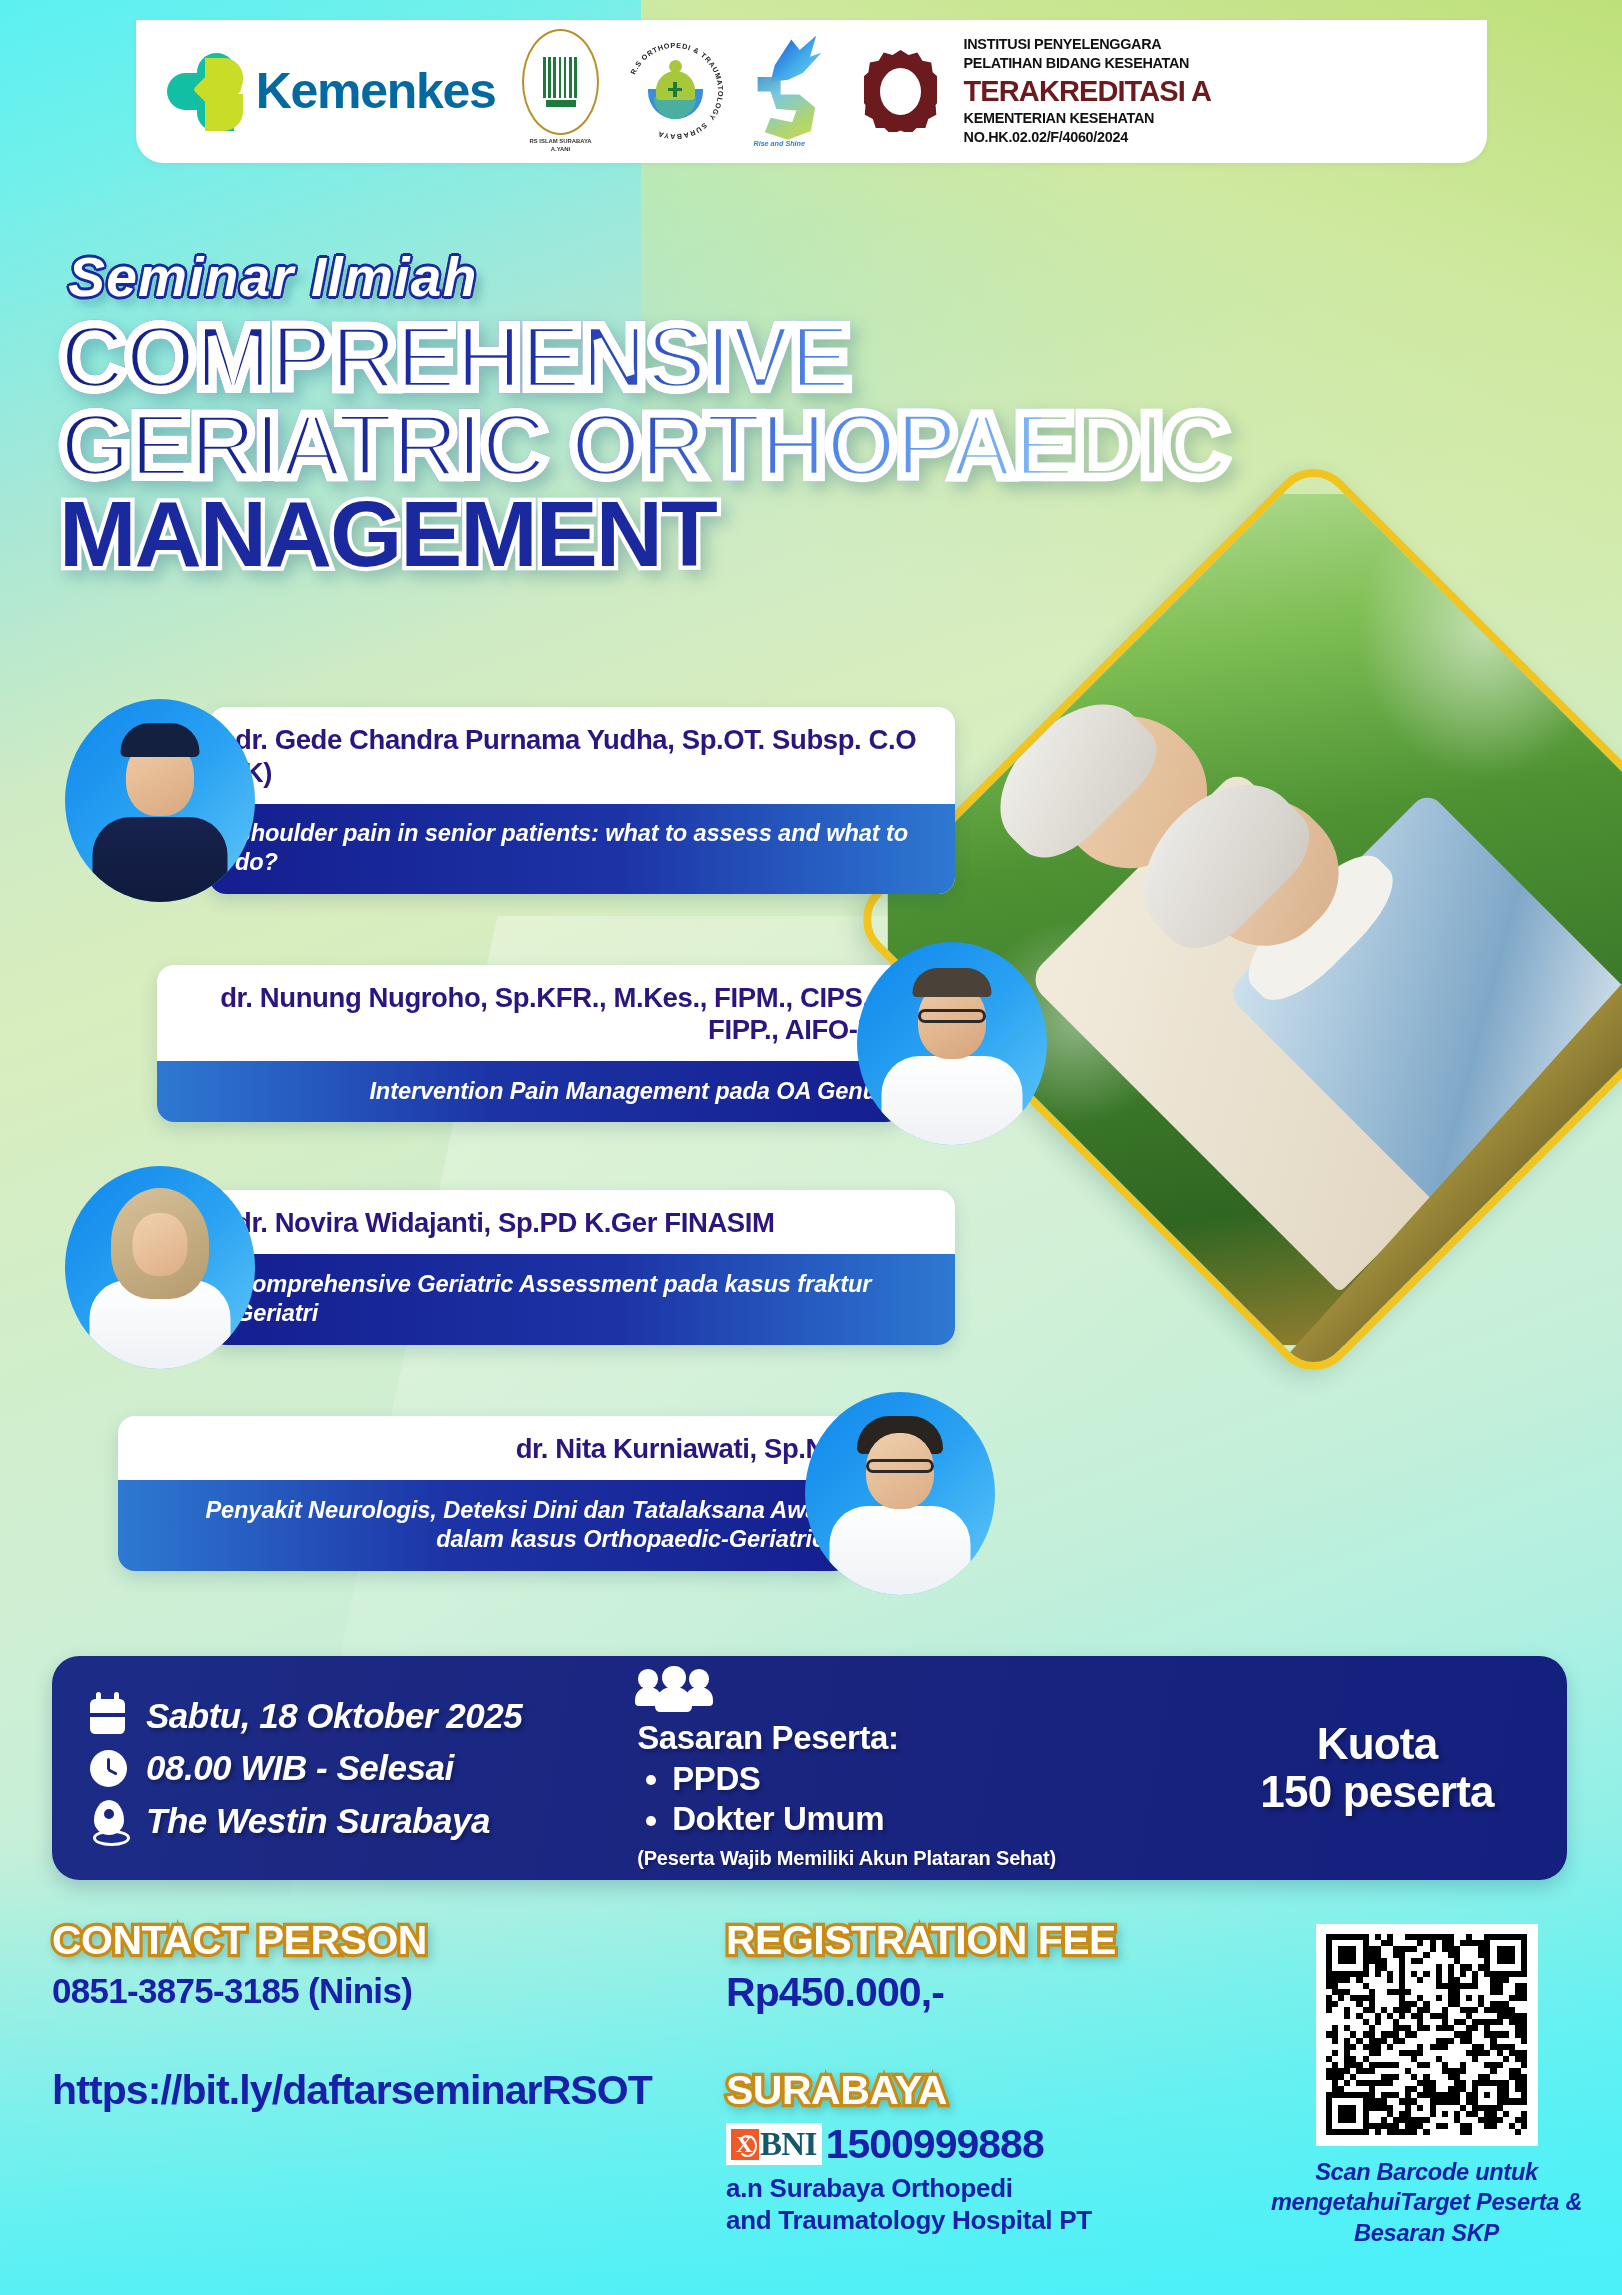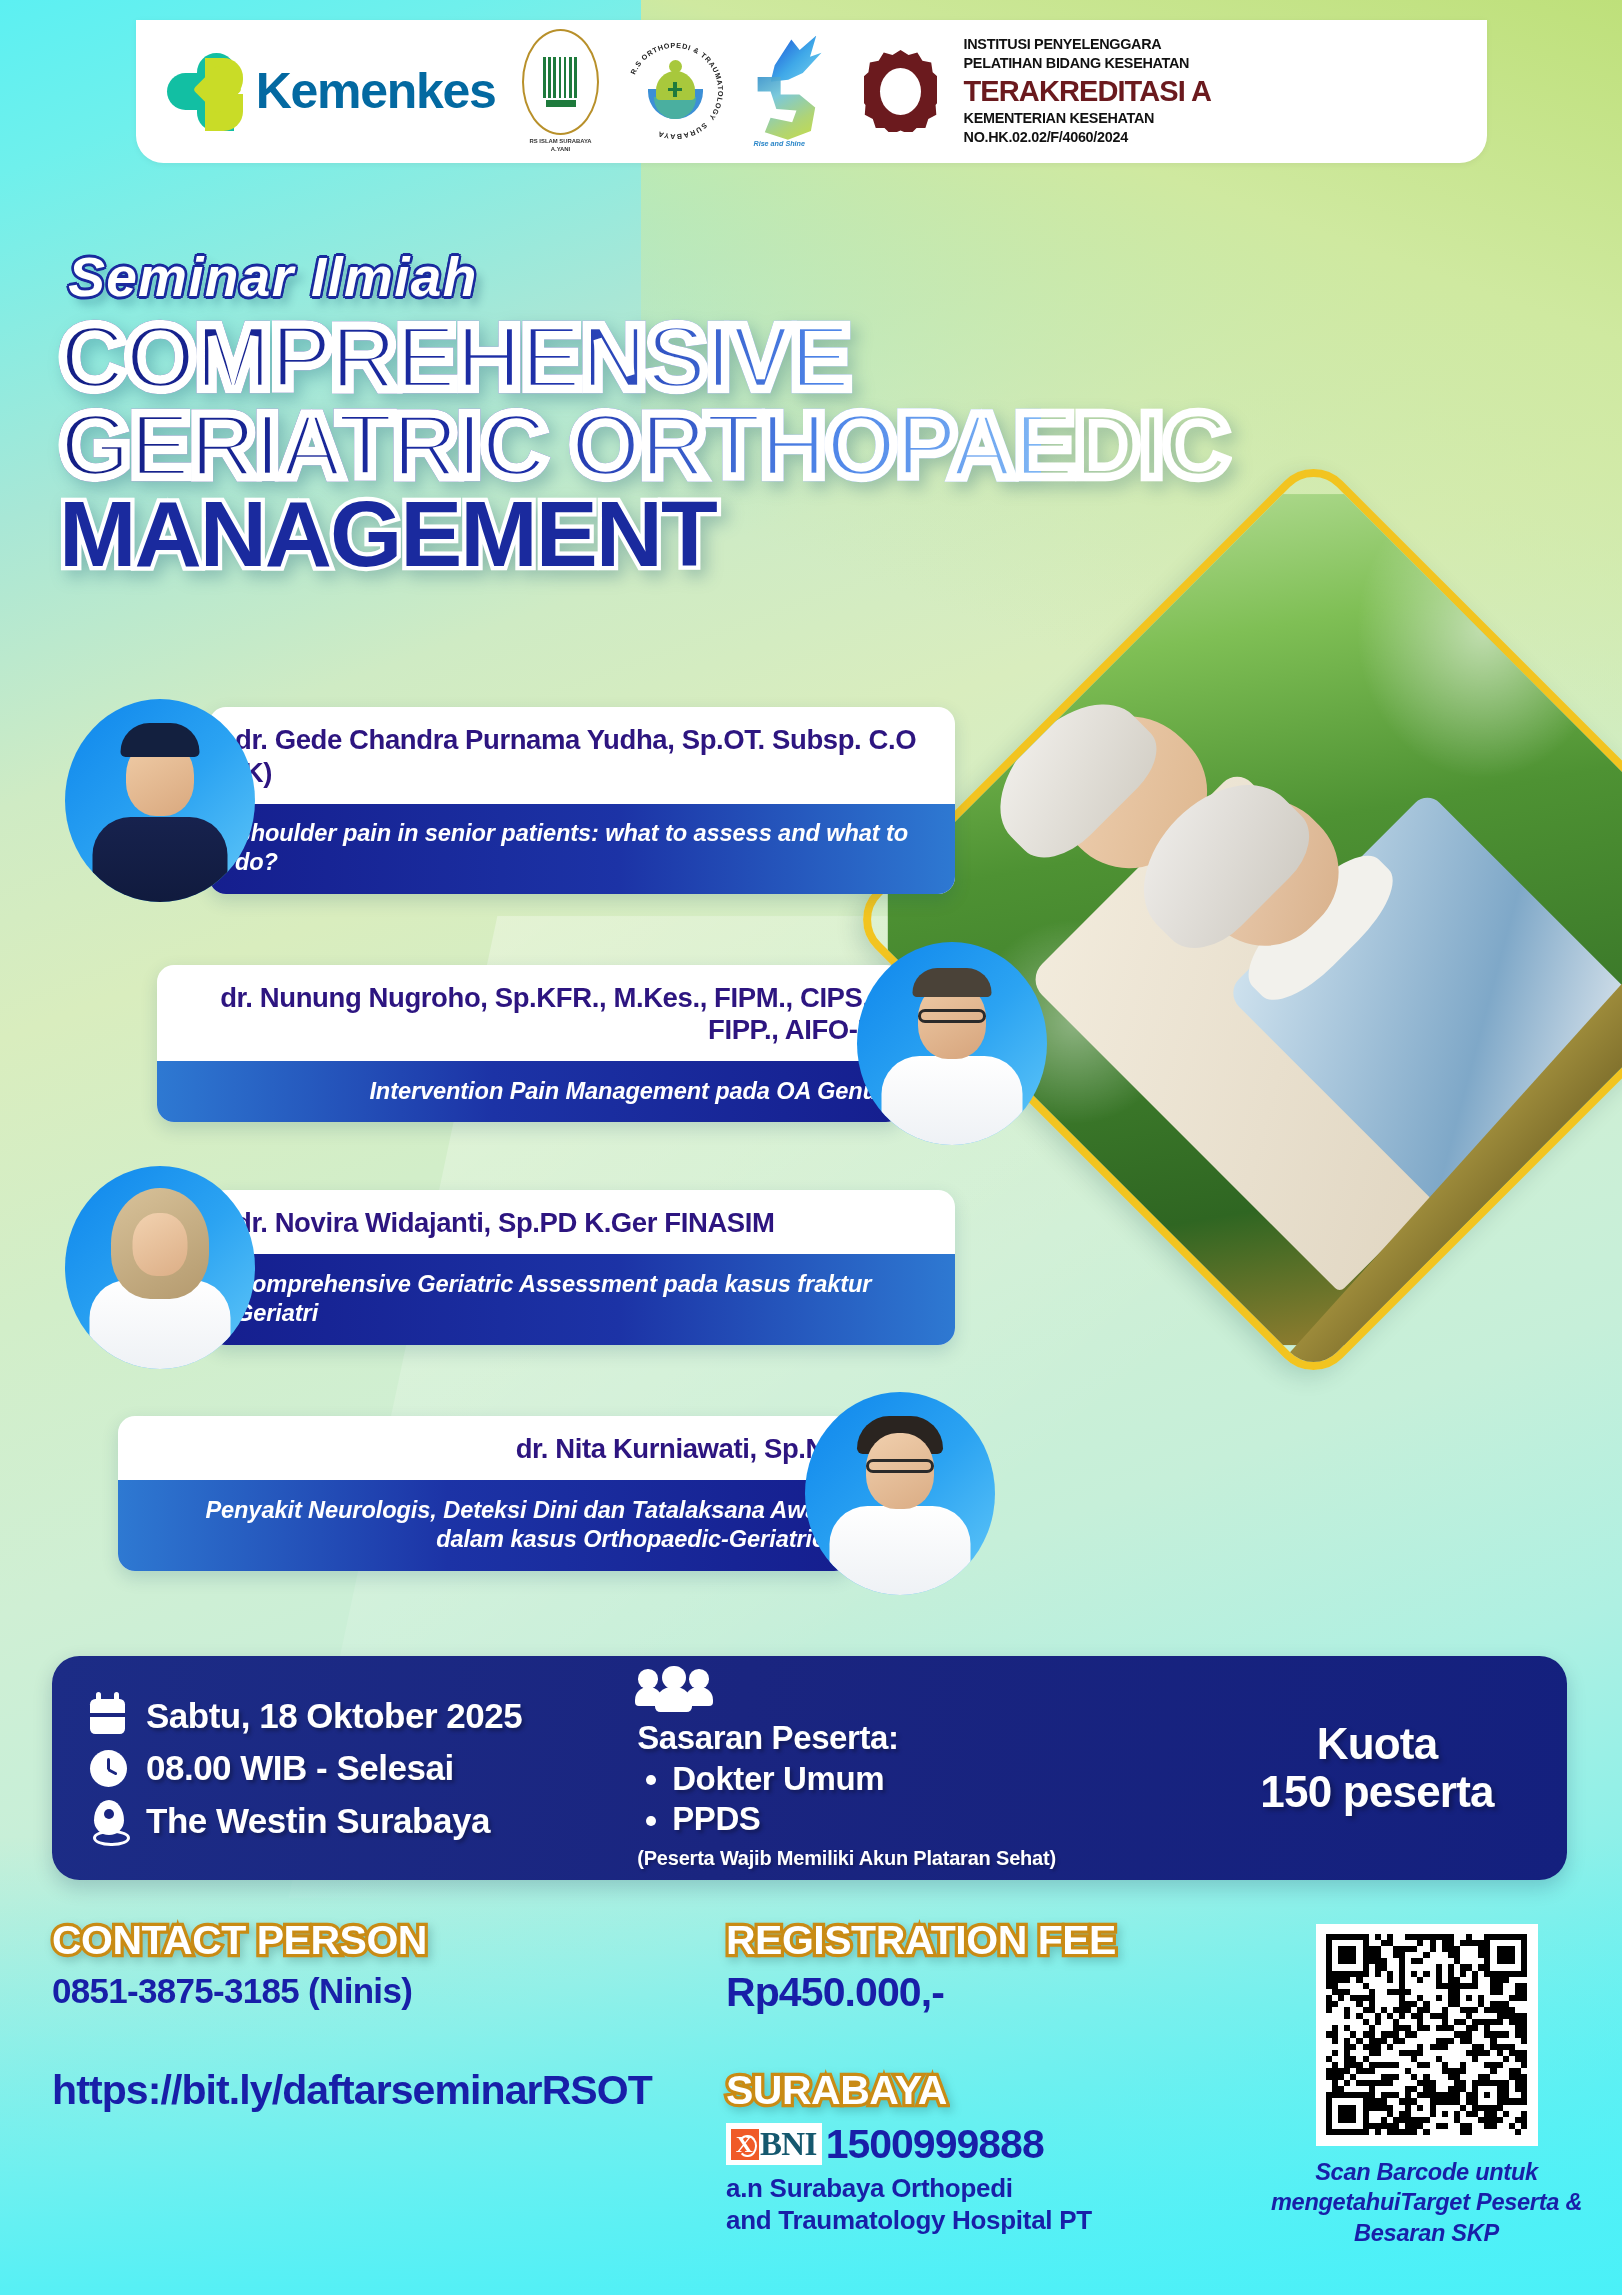--- a/index.html
+++ b/index.html
@@ -206,21 +206,21 @@
     background:#1A2580; border-radius:2px; }
   .ic-clk::after { content:""; position:absolute; left:17.7px; top:17.7px; width:9.8px; height:3.3px;
     background:#1A2580; border-radius:2px; transform-origin:0 50%; transform:rotate(28deg); }
   .ic-pin { width:30px; height:35px; background:#FFF; border-radius:50% 50% 50% 50%/58% 58% 42% 42%;
     position:absolute; left:3.9px; top:1.3px; }
   .ic-pin::before { content:""; position:absolute; left:9.8px; top:9.2px; width:10.5px; height:10.5px;
     border-radius:50%; background:#1A2580; }
   .ic-pin::after { content:""; position:absolute; left:-0.7px; top:30px; width:31px; height:10.5px;
     border:3.3px solid #FFF; border-radius:50%; }
   .ib-txt { color:#FFF; font-weight:bold; font-size:35px; letter-spacing:-0.5px;
-    text-shadow:2.6px 2.6px 3.9px rgba(0,0,0,0.28); }
+    text-shadow:2.6px 2.6px 3.9px rgba(0,0,0,0.28);font-style:italic; }
   .ib-mid { width:589px; padding-left:9.2px; }
   .ppl { width:73px; height:47px; position:relative; margin-bottom:6.5px; }
   .ppl i { position:absolute; background:#FFF; display:block; }
   .p1 { left:1.3px; top:3.9px; width:19.6px; height:19.6px; border-radius:50%; }
   .p1b { left:-2.6px; top:21px; width:27.5px; height:19.6px; border-radius:13px 13px 3.9px 3.9px; }
   .p3 { right:1.3px; top:3.9px; width:19.6px; height:19.6px; border-radius:50%; }
   .p3b { right:-2.6px; top:21px; width:27.5px; height:19.6px; border-radius:13px 13px 3.9px 3.9px; }
   .p2 { left:25px; top:0; width:23.6px; height:23.6px; border-radius:50%; }
   .p2b { left:18.3px; top:21px; width:37px; height:25px; border-radius:17px 17px 5.2px 5.2px; }
   .ib-h { color:#FFF; font-weight:bold; font-size:33px; letter-spacing:-0.4px;
@@ -442,22 +442,22 @@
   <div class="ib-mid">
     <div class="ppl">
       <i class="p1"></i>
         <i class="p1b"></i>
         <i class="p3"></i>
         <i class="p3b"></i>
       <i class="p2"></i>
         <i class="p2b"></i>
     </div>
     <div class="ib-h">Sasaran Peserta:</div>
+    <div class="ib-li">PPDS</div>
     <div class="ib-li">Dokter Umum</div>
-    <div class="ib-li">PPDS</div>
     <div class="ib-note">(Peserta Wajib Memiliki Akun Plataran Sehat)</div>
   </div>
 
   <div class="ib-right">
     <div class="ib-kuota">Kuota</div>
     <div class="ib-kuota">150 peserta</div>
   </div>
 </div>
 
 <div class="bot">

